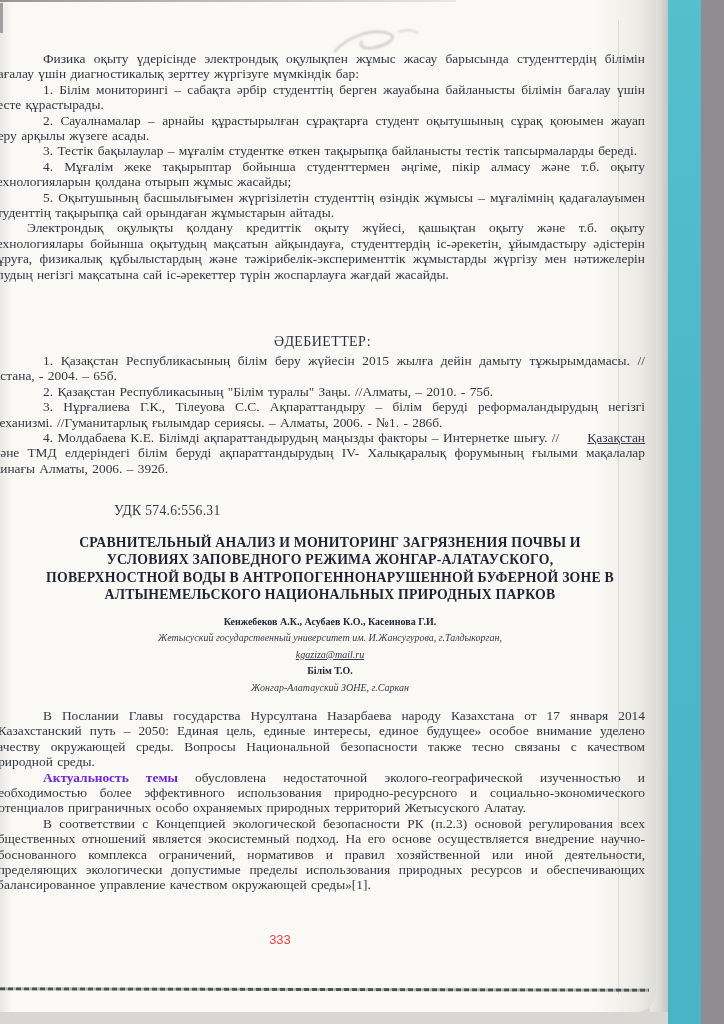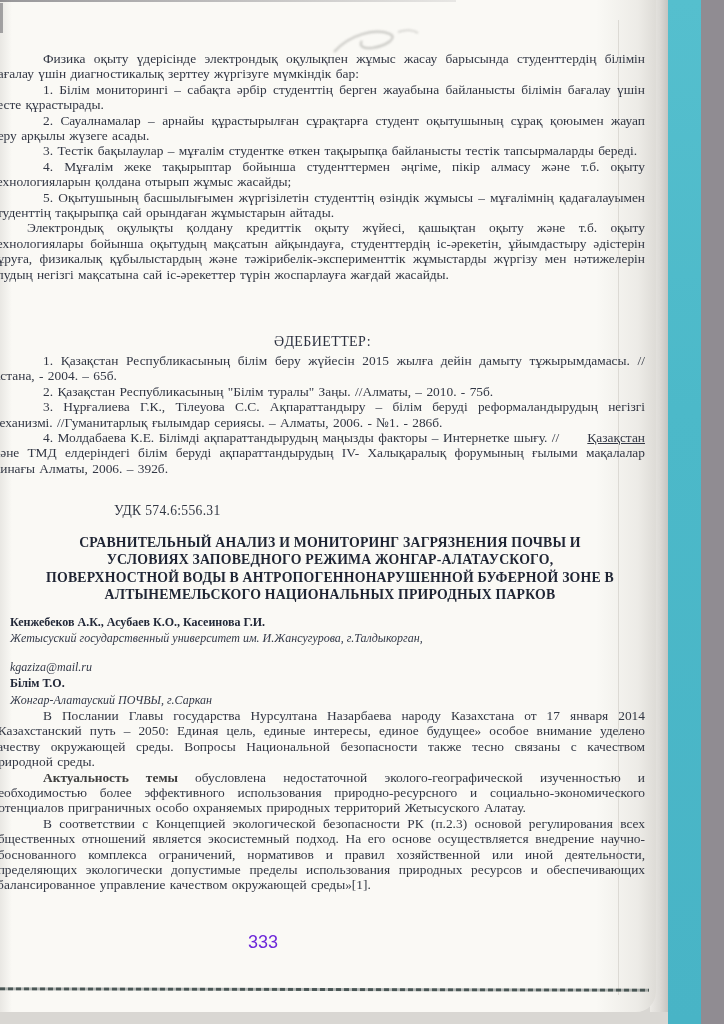--- a/index.html
+++ b/index.html
@@ -46,32 +46,32 @@
   .refs-heading{
     position:absolute;left:0;top:334px;width:645px;text-align:center;
     font-size:14px;letter-spacing:.4px;color:#2c3140;
   }
   .udc{position:absolute;left:82px;top:503px;font-size:13.6px;color:#323744;letter-spacing:.3px;margin-left:32px;}
 
   .sec-title{
     position:absolute;left:10px;top:534px;width:640px;text-align:center;
     font-weight:bold;font-size:13.8px;line-height:17.3px;letter-spacing:.2px;color:#1f2534;
   }
-  .sec-authors{position:absolute;left:10px;top:614px;width:640px;font-size:12px;line-height:16.4px;}
+  .sec-authors{position:absolute;left:10px;top:614px;width:640px;text-align:center;font-size:10px;line-height:16.4px;}
   .authors-bold{font-weight:bold;color:#222838;}
   .affil{font-style:italic;color:#333948;font-family:Liberation Serif, serif;}
-  .email{font-style:italic;color:#333948;margin-top:12px;}
+  .email{font-style:italic;text-decoration:underline;color:#333948;}
 
   .sec-russian{top:708px;}
-  .lead-bold{font-weight:bold;color:#404040;}
+  .lead-bold{font-weight:bold;color:#6d28d9;}
   .u{text-decoration:underline;margin-left:28px;}
 
   .page-num{
-    position:absolute;left:248px;top:932px;width:64px;text-align:left;
-    font-family:"Liberation Sans","DejaVu Sans",sans-serif;font-size:18px;color:#6d28d9;
+    position:absolute;left:248px;top:932px;width:64px;text-align:center;
+    font-family:"Liberation Sans","DejaVu Sans",sans-serif;font-size:13px;color:#ef4444;
   }
 </style>
 </head>
 <body>
 
 <div class="scene">
 
   <div class="teal-strip"></div>
   <div class="below-page"></div>
   <div class="page-stack"></div>
@@ -113,21 +113,21 @@
       <div>УСЛОВИЯХ ЗАПОВЕДНОГО РЕЖИМА ЖОНГАР-АЛАТАУСКОГО,</div>
       <div>ПОВЕРХНОСТНОЙ ВОДЫ В АНТРОПОГЕННОНАРУШЕННОЙ БУФЕРНОЙ ЗОНЕ В</div>
       <div>АЛТЫНЕМЕЛЬСКОГО НАЦИОНАЛЬНЫХ ПРИРОДНЫХ ПАРКОВ</div>
     </div>
 
     <div class="sec-authors">
       <div class="authors-bold">Кенжебеков А.К., Асубаев К.О., Касеинова Г.И.</div>
       <div class="affil">Жетысуский государственный университет им. И.Жансугурова, г.Талдыкорган,</div>
       <div class="email">kgaziza@mail.ru</div>
       <div class="authors-bold">Білім Т.О.</div>
-      <div class="affil">Жонгар-Алатауский ПОЧВЫ, г.Саркан</div>
+      <div class="affil">Жонгар-Алатауский ЗОНЕ, г.Саркан</div>
     </div>
 
     <div class="txt clip-left sec-russian">
       <p>В Послании Главы государства Нурсултана Назарбаева народу Казахстана от 17 января 2014 «Казахстанский путь – 2050: Единая цель, единые интересы, единое будущее» особое внимание уделено качеству окружающей среды. Вопросы Национальной безопасности также тесно связаны с качеством природной среды.</p>
       <p><span class="lead-bold">Актуальность темы</span><span> обусловлена недостаточной эколого-географической изученностью и необходимостью более эффективного использования природно-ресурсного и социально-экономического потенциалов приграничных особо охраняемых природных территорий Жетысуского Алатау.</span></p>
       <p>В соответствии с Концепцией экологической безопасности РК (п.2.3) основой регулирования всех общественных отношений является экосистемный подход. На его основе осуществляется внедрение научно-обоснованного комплекса ограничений, нормативов и правил хозяйственной или иной деятельности, определяющих экологически допустимые пределы использования природных ресурсов и обеспечивающих сбалансированное управление качеством окружающей среды»[1].</p>
     </div>
 
     <div class="page-num">333</div>
   </div>

